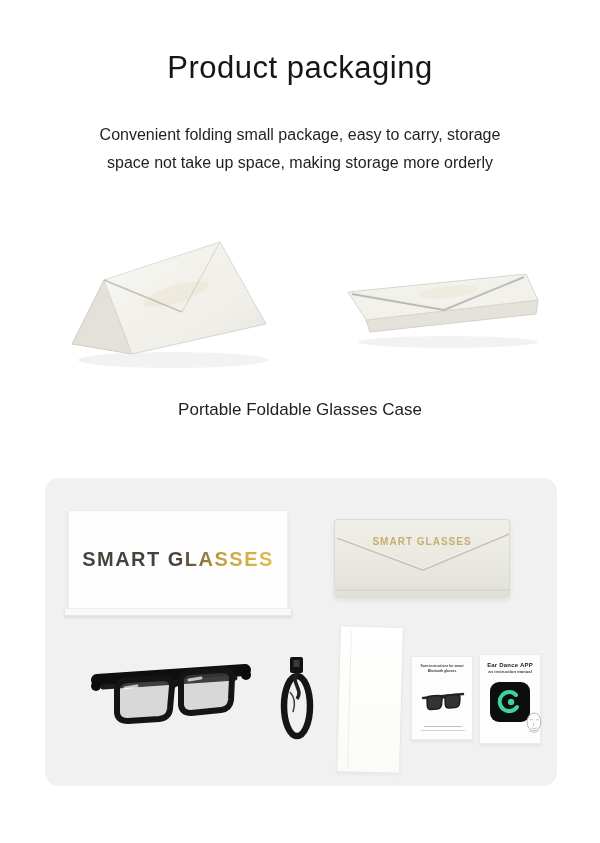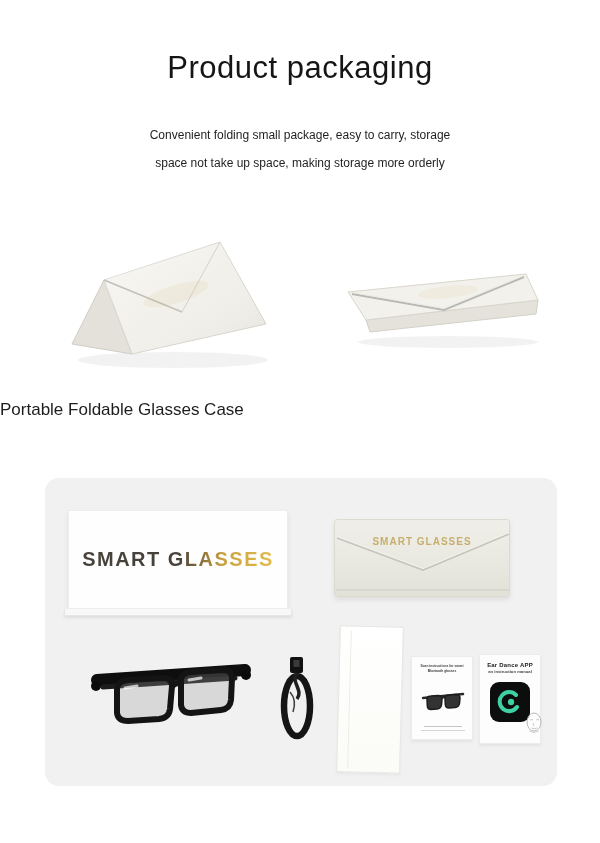--- a/index.html
+++ b/index.html
@@ -16,30 +16,30 @@
   
   .page-title {
     top:50px; left:0; width:600px;
     text-align:center;
     font-size:31px; font-weight:400; color:#151515;
     letter-spacing:0.5px;
   }
   .page-subtitle {
     top:121px; left:0; width:600px;
     text-align:center;
-    font-size:12px; color:#1f1f1f; line-height:28px;
+    font-size:16px; color:#1f1f1f; line-height:28px;
   }
 
   
   .hero-left  { left:58px;  top:232px; }
   .hero-right { left:340px; top:258px; }
 
   .caption {
     top:400px; left:0; width:600px;
-    text-align:left;
+    text-align:center;
     font-size:17px; color:#1d1d1d;
   }
 
   
   .panel {
     left:45px; top:478px; width:512px; height:308px;
     background:#f1f1f2; border-radius:14px;
   }
 
   

